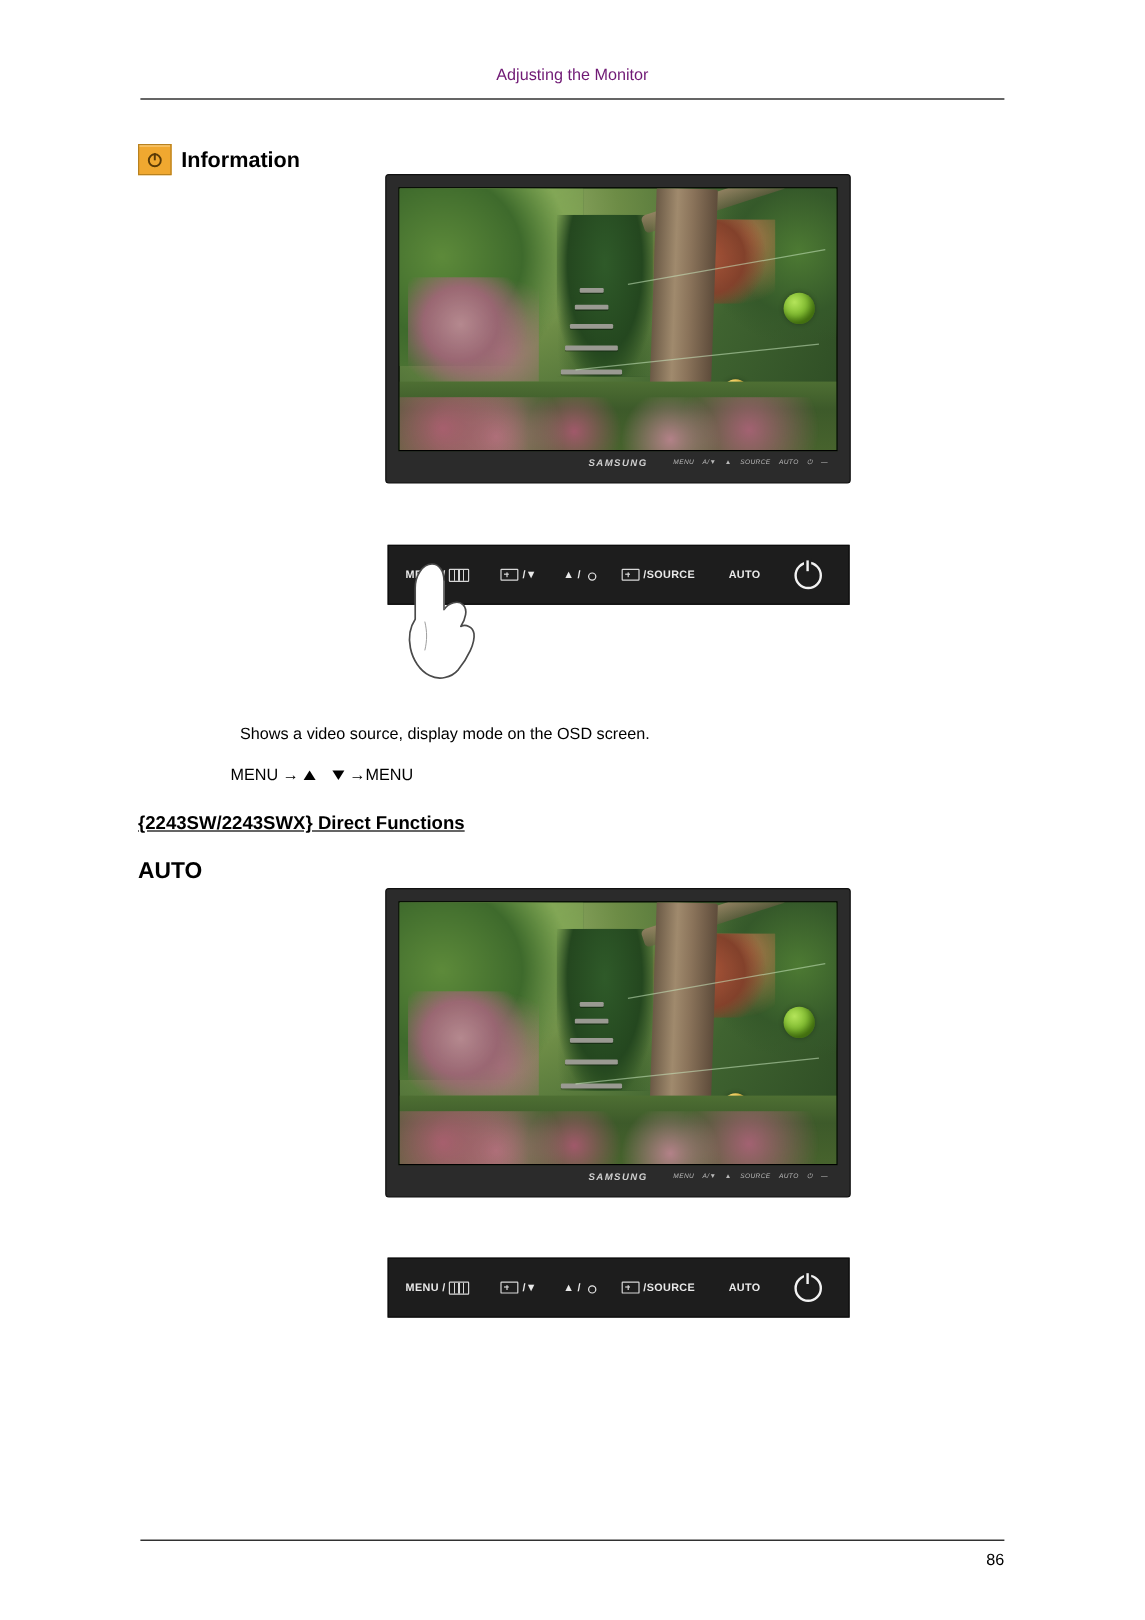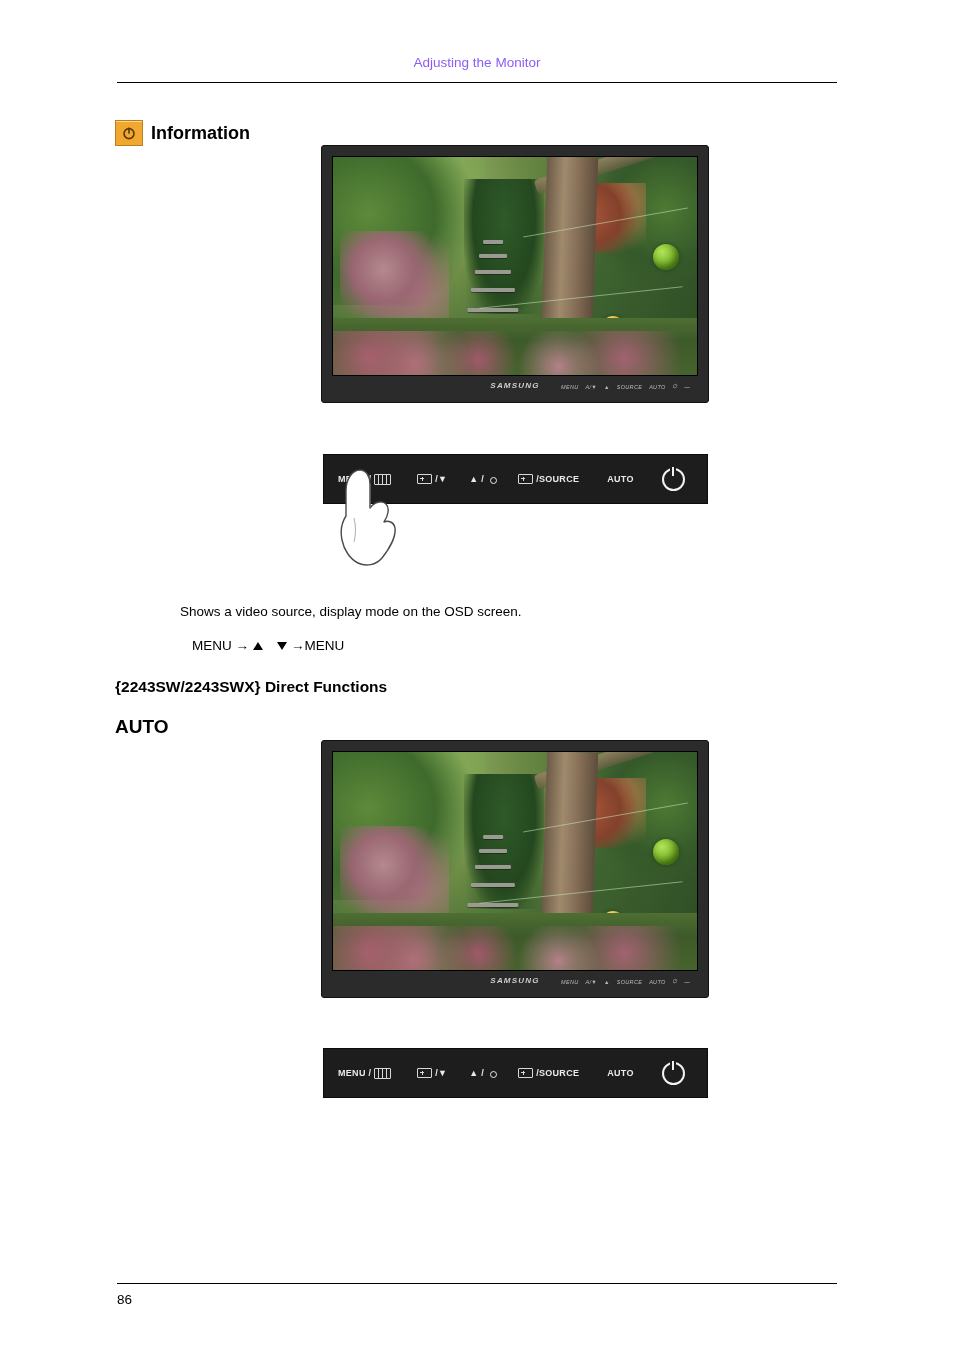--- a/index.html
+++ b/index.html
@@ -23,21 +23,21 @@
   }
 
   
   .header {
     position: absolute;
     left: 117px;
     top: 55px;
     width: 720px;
     text-align: center;
     font-size: 13.5px;
-    color: #8b5cf6;
+    color: #701a75;
   }
   .header-rule {
     position: absolute;
     left: 117px;
     top: 82px;
     width: 720px;
     height: 1px;
     background: #000;
   }
 
@@ -326,21 +326,21 @@
     top: 1283px;
     width: 720px;
     height: 1px;
     background: #000;
   }
   .footer-num {
     position: absolute;
     left: 117px;
     top: 1292px;
     width: 720px;
-    text-align: left;
+    text-align: right;
     font-size: 13.5px;
   }
 </style>
 </head>
 <body>
 
 <div class="page">
 
   <div class="header">Adjusting the Monitor</div>
   <div class="header-rule"></div>
@@ -422,31 +422,31 @@
   </div>
 
   <svg class="hand" style="left:330px; top:468px;" width="90" height="100" viewBox="0 0 90 100">
     <path d="M30,2 C36,2 40,8 40,16 L40,40 C44,34 52,32 56,36 C60,40 58,48 54,54
              C58,52 64,54 65,60 C66,68 60,80 52,90 C46,97 36,99 28,95
              C20,91 14,82 12,72 C10,62 12,54 16,48 L16,22 C16,12 22,2 30,2 Z" fill="#ffffff" stroke="#4a4a4a" stroke-width="1.4" stroke-linejoin="round"></path>
     <path d="M40,40 L40,16" fill="none" stroke="#7a7a7a" stroke-width="0.9"></path>
     <path d="M24,50 C26,58 26,66 24,74" fill="none" stroke="#9a9a9a" stroke-width="0.8"></path>
   </svg>
 
-  <div class="txt" style="left:180px; top:602px; width:660px;">Shows a video source, display mode on the OSD screen.</div>
+  <div class="txt" style="left:200px; top:602px; width:660px;">Shows a video source, display mode on the OSD screen.</div>
 
   <div class="menu-line" style="left:192px; top:638px;">
     <span>MENU →</span>
     <span class="tri-s-up"></span>
     <span style="width:6px;"></span>
     <span class="tri-s-dn"></span>
     <span>→MENU</span>
   </div>
 
-  <div class="sec-head" style="left:115px; top:678px;">{2243SW/2243SWX} Direct Functions</div>
+  <div class="sec-head" style="left:115px; top:678px;text-decoration:underline;">{2243SW/2243SWX} Direct Functions</div>
   <div class="auto-head" style="left:115px; top:716px;">AUTO</div>
 
   <div class="monitor" style="left:321px; top:740px; width:388px; height:258px;">
     <div class="screen">
       <div class="scene">
         <div class="sky"></div>
         <div class="foliage-left"></div>
         <div class="right-foliage"></div>
         <div class="red-bush"></div>
         <div class="conifer"></div>

